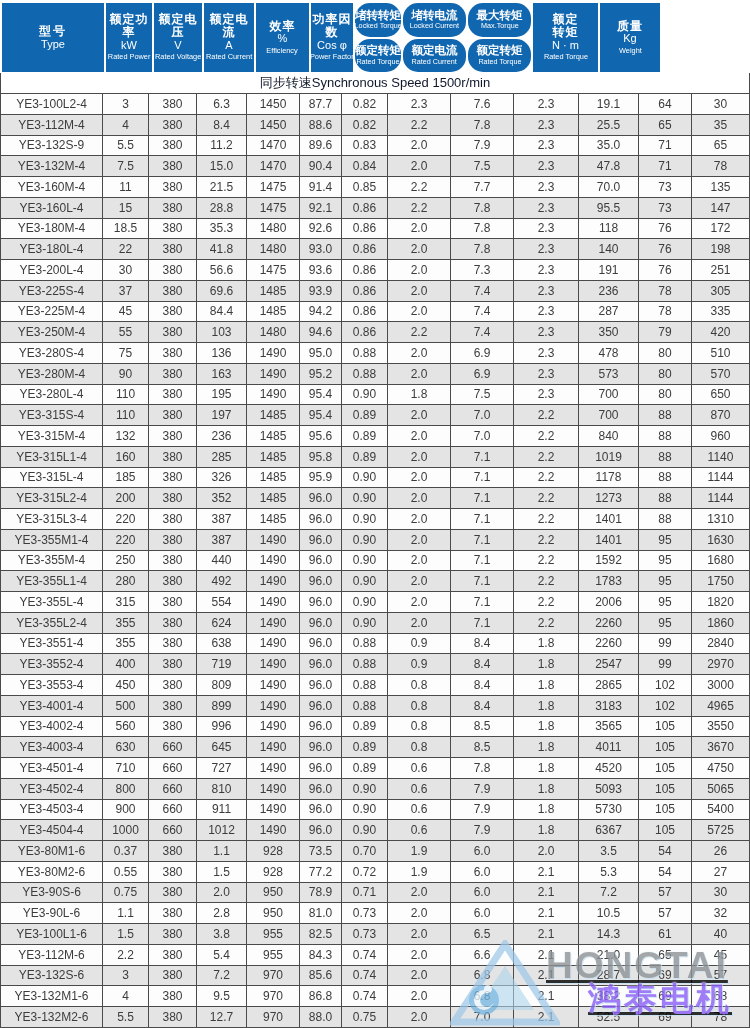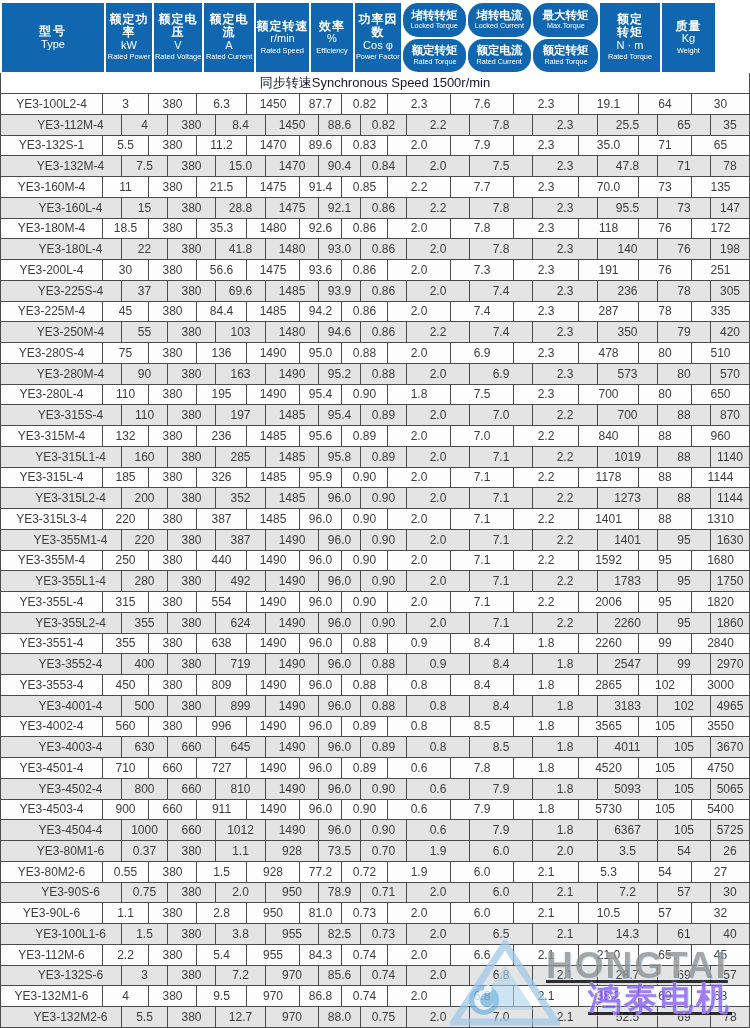--- a/index.html
+++ b/index.html
@@ -30,21 +30,21 @@
   .tbody{flex:1;display:flex;flex-direction:column;min-height:0;}
   .divider{flex:none;height:21px;display:flex;align-items:center;justify-content:center;
            font-size:13px;color:#0f172a;background:#fff;
            border:1px solid var(--grid-border);border-top:none;}
   .divider + .row{border-top:none;}
   .row{flex:1;min-height:0;display:grid;
        grid-template-columns:102px 46px 48px 50px 53px 42px 46px 63px 63px 65px 60px 53px 1fr;
        border-left:1px solid var(--grid-border);border-right:1px solid var(--grid-border);
        border-bottom:1px solid var(--grid-border);}
   .row.shade-a{background:var(--row-white);}
-  .row.shade-b{background:var(--row-alt);padding-left:19px;}
+  .row.shade-b{background:var(--row-alt);}
   .cell{display:flex;align-items:center;justify-content:center;font-size:12px;color:var(--body-text);
         border-right:1px solid var(--grid-border);overflow:hidden;white-space:nowrap;}
   .cell:last-child{border-right:none;}
 
   
   .watermark{position:absolute;right:18px;bottom:2px;display:flex;align-items:center;
              pointer-events:none;opacity:.8;text-decoration:underline;}
   .wm-logo{width:110px;height:86px;flex:none;margin-right:-14px;}
   .wm-text{display:flex;flex-direction:column;align-items:flex-start;}
   .wm-en{font-size:37px;font-weight:bold;letter-spacing:2px;color:var(--wm-gray);line-height:.9;
@@ -71,25 +71,20 @@
       <div class="zh">额定电压</div>
       <div class="unit">V</div>
       <div class="en">Rated Voltage</div>
     </div>
     <div class="hcell">
       <div class="zh">额定电流</div>
       <div class="unit">A</div>
       <div class="en">Rated Current</div>
     </div>
     <div class="hcell">
-      <div class="zh">额定转速</div>
-      <div class="unit">r/min</div>
-      <div class="en">Rated Speed</div>
-    </div>
-    <div class="hcell">
       <div class="zh">效率</div>
       <div class="unit">%</div>
       <div class="en">Efficiency</div>
     </div>
     <div class="hcell">
       <div class="zh">功率因数</div>
       <div class="unit">Cos φ</div>
       <div class="en">Power Factor</div>
     </div>
     <div class="hstack">
@@ -161,21 +156,21 @@
         <div class="cell">88.6</div>
         <div class="cell">0.82</div>
         <div class="cell">2.2</div>
         <div class="cell">7.8</div>
         <div class="cell">2.3</div>
         <div class="cell">25.5</div>
         <div class="cell">65</div>
         <div class="cell">35</div>
       </div>
       <div class="row shade-a">
-        <div class="cell">YE3-132S-1</div>
+        <div class="cell">YE3-132S-9</div>
         <div class="cell">5.5</div>
         <div class="cell">380</div>
         <div class="cell">11.2</div>
         <div class="cell">1470</div>
         <div class="cell">89.6</div>
         <div class="cell">0.83</div>
         <div class="cell">2.0</div>
         <div class="cell">7.9</div>
         <div class="cell">2.3</div>
         <div class="cell">35.0</div>

